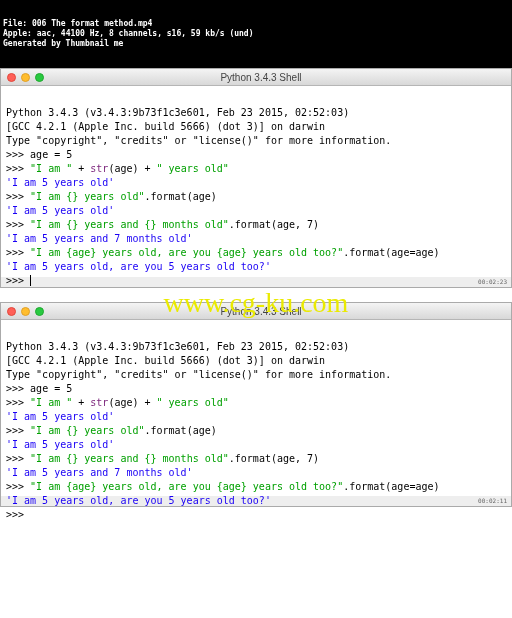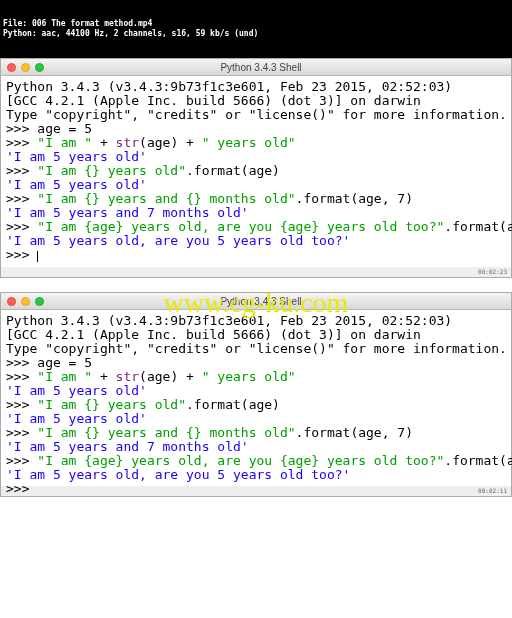--- a/index.html
+++ b/index.html
@@ -44,22 +44,22 @@
     .title-text {
       position: absolute;
       left: 10px; right: 0;
       text-align: center;
       font-family: 'Lucida Grande','Helvetica Neue',sans-serif;
       font-size: 10px;
       color: #444;
     }
     .terminal-body {
       background: #fff;
-      padding: 4px 5px;
-      font-size: 13px;
+      padding: 20px 5px;
+      font-size: 10px;
       line-height: 14px;
       font-family: Monaco, Menlo, Consolas, monospace;
       position: relative;
     }
     .h-top { height: 191px; }
     .h-bottom { height: 176px; }
     .tline { white-space: pre; color: #000; }
     .prompt { color: #000; } 
     .str { color: #00a000; }
     .num { color: #000; }
@@ -96,21 +96,22 @@
       background: #eee;
       height: 10px;
       line-height: 10px;
     }
   </style>
 </head>
 <body>
 
 <div class="header-black">
   <div class="header-line"><span class="header-label">File:</span> <span>006 The format method.mp4</span></div>
-  <div class="header-line"><span class="header-label">Python:</span> <span>aac, 44100 Hz, 2 channels, s16, 59 kb/s (und)</span></div>
+  <div class="header-line"><span class="header-label">Apple:</span> <span>aac, 44100 Hz, 8 channels, s16, 59 kb/s (und)</span></div>
+  <div class="header-line"><span>Generated by Thumbnail me</span></div>
 </div>
 
 <div class="window">
   <div class="titlebar">
     <div class="traffic-lights">
       <div class="tl tl-close"></div>
       <div class="tl tl-min"></div>
       <div class="tl tl-max"></div>
     </div>
     <div class="title-text">Python 3.4.3 Shell</div>

